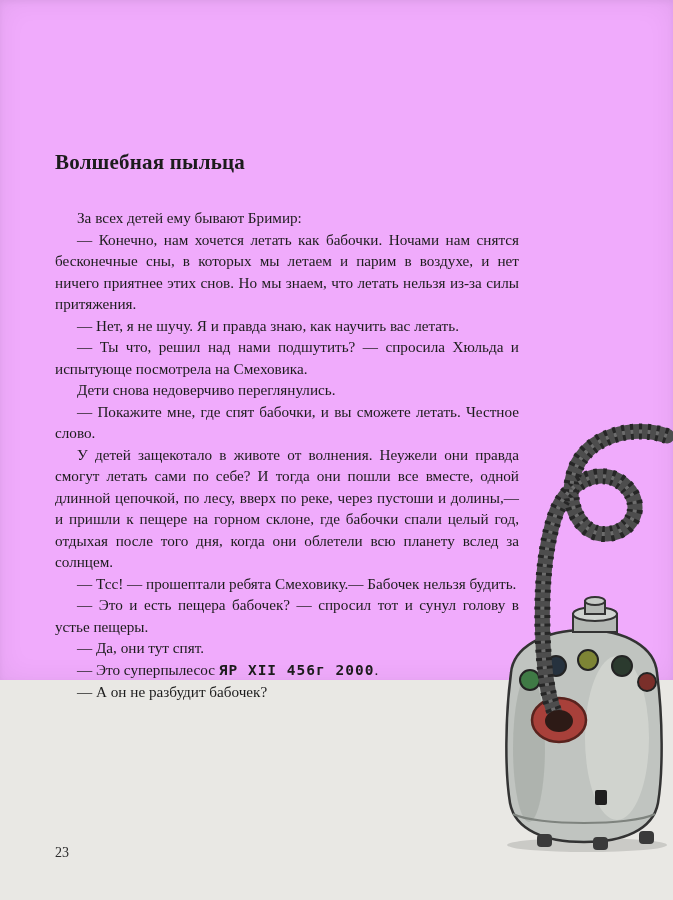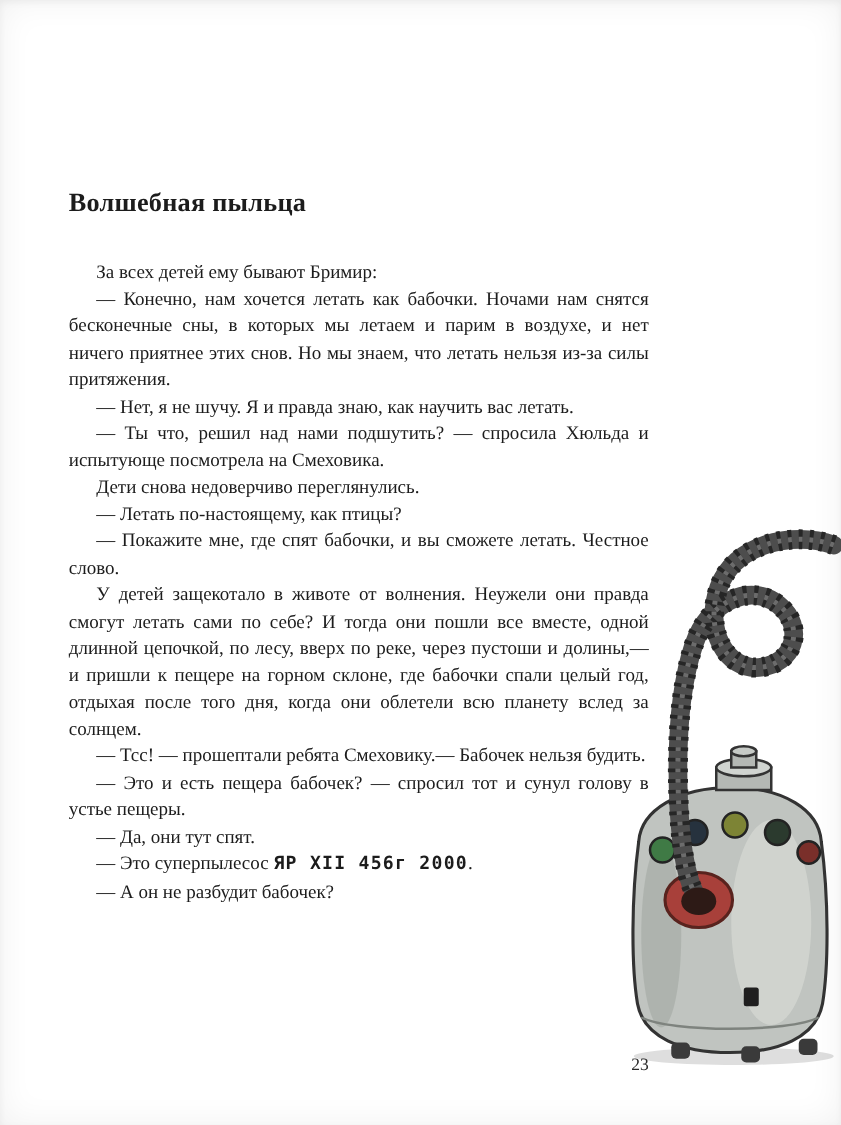--- a/index.html
+++ b/index.html
@@ -6,22 +6,22 @@
     margin: 0;
     padding: 0;
     width: 673px;
     height: 900px;
     overflow: hidden;
     background: #e9e8e4;
   }
   .page {
     position: relative;
     width: 673px;
-    height: 900px;
-    background: #ffffff;
+    height: 680px;
+    background: #f0abfc;
     box-shadow: inset 0 0 28px rgba(0,0,0,0.06), inset 0 2px 6px rgba(0,0,0,0.05);
     font-family: "Liberation Serif", serif;
     color: #1c1c1c;
   }
   .content {
     position: absolute;
     left: 55px;
     top: 150px;
     width: 464px;
   }
@@ -46,21 +46,21 @@
     font-size: 14.5px;
     letter-spacing: 1px;
     white-space: nowrap;
     margin-top: 36px;
   }
   .page-number {
     position: absolute;
     left: 55px;
     top: 845px;
     width: 464px;
-    text-align: right;
+    text-align: left;
     font-size: 14px;
     color: #2a2a2a;
   }
   .illustration {
     position: absolute;
     left: 495px;
     top: 418px;
     width: 178px;
     height: 435px;
   }
@@ -71,21 +71,20 @@
 <div class="page">
 
   <div class="content">
     <h1 class="title">Волшебная пыльца</h1>
     <div>
         <p class="para indent"><span>За всех детей ему бывают Бримир:</span></p>
         <p class="para indent"><span>— Конечно, нам хочется летать как бабочки. Ночами нам снятся бесконечные сны, в которых мы летаем и парим в воздухе, и нет ничего приятнее этих снов. Но мы знаем, что летать нельзя из-за силы притяжения.</span></p>
         <p class="para indent"><span>— Нет, я не шучу. Я и правда знаю, как научить вас летать.</span></p>
         <p class="para indent"><span>— Ты что, решил над нами подшутить? — спросила Хюльда и испытующе посмотрела на Смеховика.</span></p>
         <p class="para indent"><span>Дети снова недоверчиво переглянулись.</span></p>
-        <p class="para indent"><span>— Летать по-настоящему, как птицы?</span></p>
         <p class="para indent"><span>— Покажите мне, где спят бабочки, и вы сможете летать. Честное слово.</span></p>
         <p class="para indent"><span>У детей защекотало в животе от волнения. Неужели они правда смогут летать сами по себе? И тогда они пошли все вместе, одной длинной цепочкой, по лесу, вверх по реке, через пустоши и долины,— и пришли к пещере на горном склоне, где бабочки спали целый год, отдыхая после того дня, когда они облетели всю планету вслед за солнцем.</span></p>
         <p class="para indent"><span>— Тсс! — прошептали ребята Смеховику.— Бабочек нельзя будить.</span></p>
         <p class="para indent"><span>— Это и есть пещера бабочек? — спросил тот и сунул голову в устье пещеры.</span></p>
         <p class="para indent"><span>— Да, они тут спят.</span></p>
         <p class="para indent"><span>— Это суперпылесос </span><span class="model">ЯР XII 456г 2000</span><span>.</span></p>
         <p class="para indent"><span>— А он не разбудит бабочек?</span></p>
       </div>
   </div>
 

